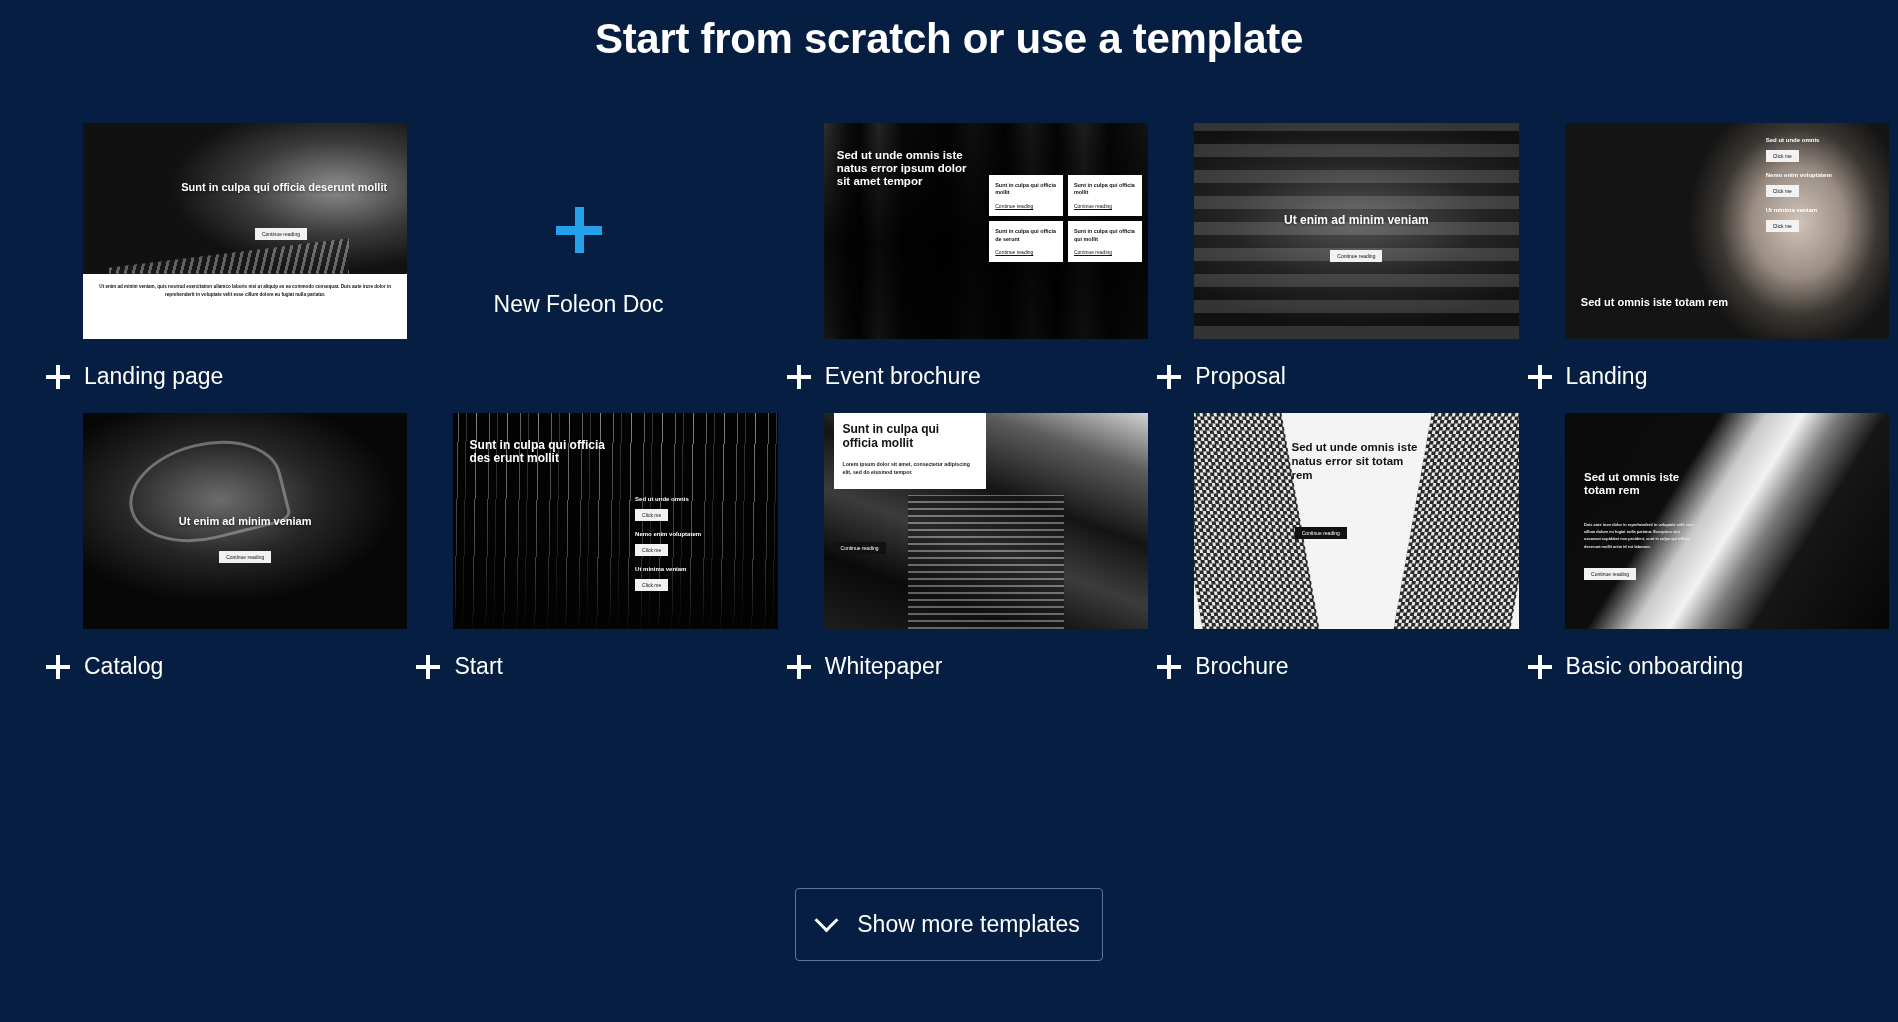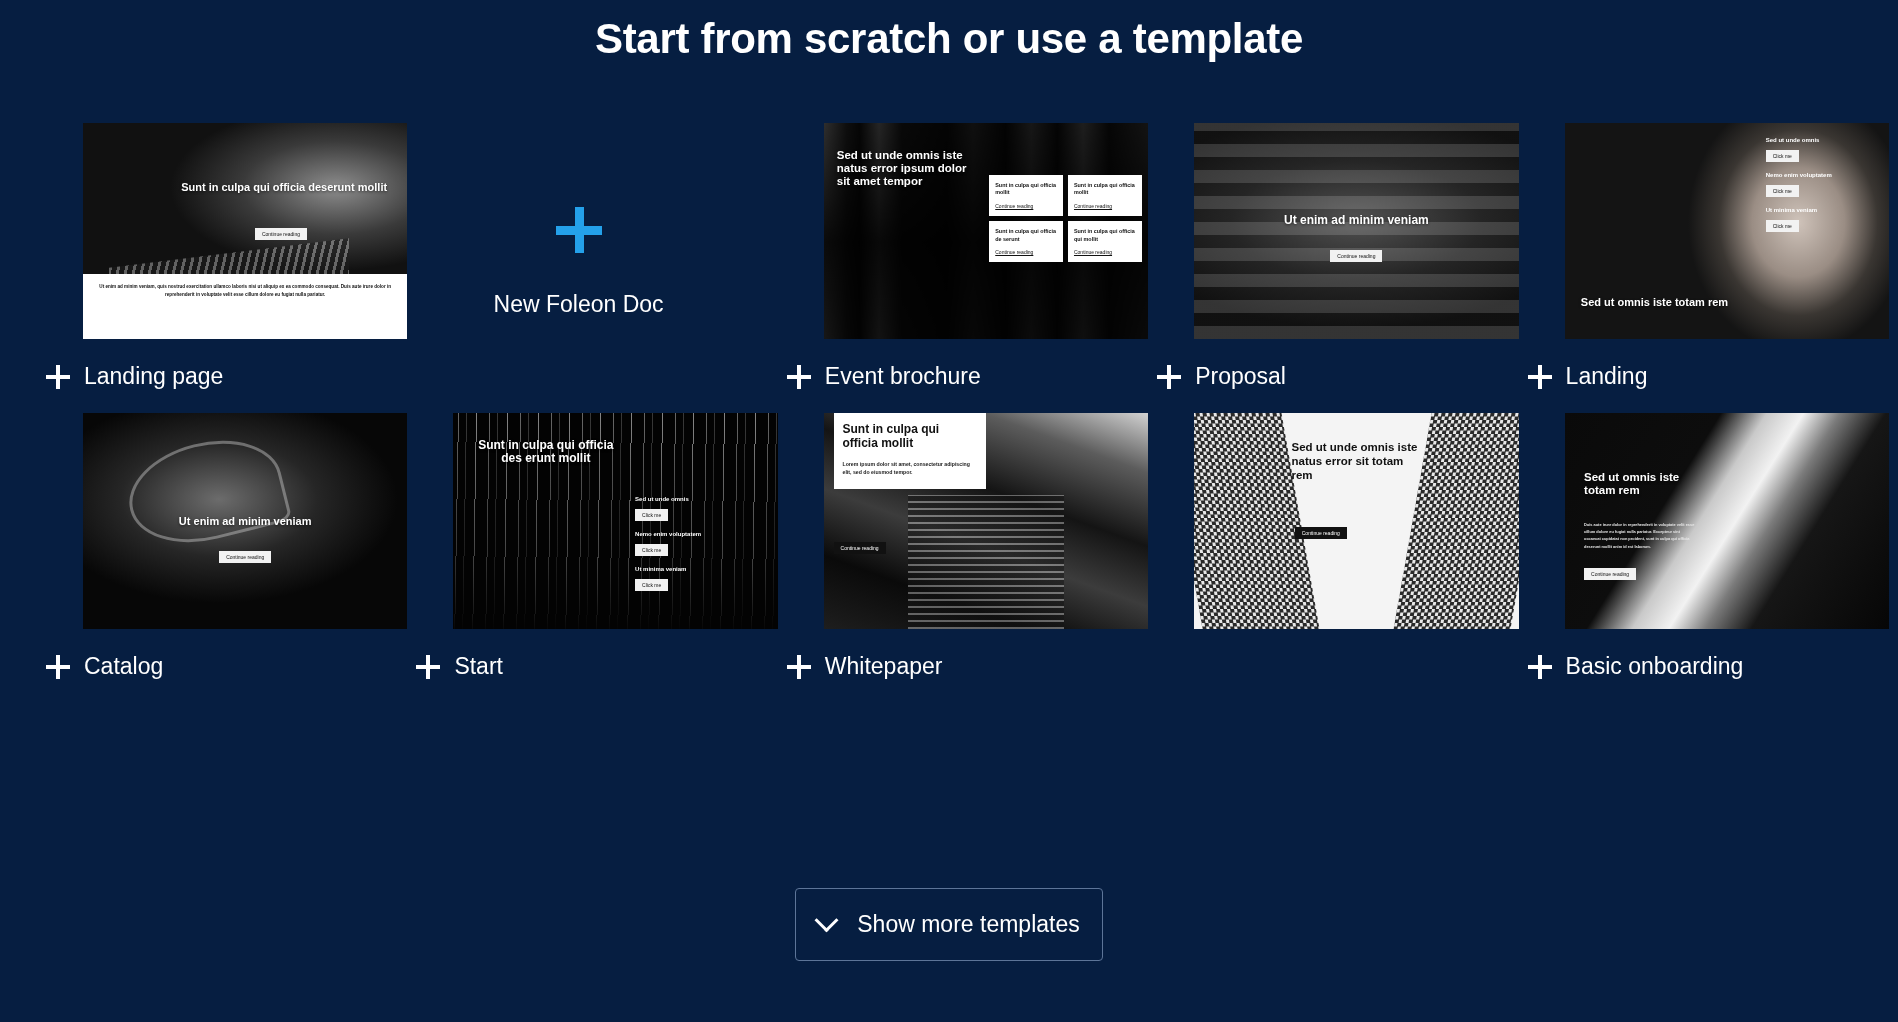--- a/index.html
+++ b/index.html
@@ -305,21 +305,21 @@
       </div>
       <div class="tile-foot">
         <span class="plus-sm"></span>
         <span class="tile-label">Catalog</span>
       </div>
     </div>
 
     <div class="tile">
       <div class="thumb">
         <div class="thumb-inner ph-rain"></div>
-        <div class="ov th-h" style="left:5%;right:48%;top:12%;font-size:12px;text-align:center;">Sunt in culpa qui officia des erunt mollit</div>
+        <div class="ov th-h" style="left:5%;right:48%;top:12%;font-size:12px;">Sunt in culpa qui officia des erunt mollit</div>
         <div class="ov" style="right:6%;top:38%;width:38%;">
           <div style="margin-bottom:9px;">
             <div style="font-size:6px;font-weight:700;color:#fff;line-height:1.35;">Sed ut unde omnis</div>
             <span class="btn-light" style="margin-top:4px;">Click me</span>
           </div>
           <div style="margin-bottom:9px;">
             <div style="font-size:6px;font-weight:700;color:#fff;line-height:1.35;">Nemo enim voluptatem</div>
             <span class="btn-light" style="margin-top:4px;">Click me</span>
           </div>
           <div>
@@ -351,20 +351,24 @@
       </div>
     </div>
 
     <div class="tile">
       <div class="thumb">
         <div class="thumb-inner ph-facade"></div>
         <div class="ov" style="left:30%;right:30%;top:13%;font-size:11.5px;font-weight:700;color:#111;line-height:1.2;">Sed ut unde omnis iste natus error sit totam rem</div>
         <div class="ov" style="left:31%;top:50%;">
           <span class="btn-dark">Continue reading</span>
         </div>
+      </div>
+      <div class="tile-foot">
+        <span class="plus-sm"></span>
+        <span class="tile-label">Brochure</span>
       </div>
     </div>
 
     <div class="tile">
       <div class="thumb">
         <div class="thumb-inner ph-modern"></div>
         <div class="ov th-h" style="left:6%;right:62%;top:27%;font-size:11.5px;">Sed ut omnis iste totam rem</div>
         <div class="ov" style="left:6%;right:60%;top:50%;font-size:3.9px;line-height:1.85;color:#e8e8e8;font-weight:600;">Duis aute irure dolor in reprehenderit in voluptate velit esse cillum dolore eu fugiat nulla pariatur. Excepteur sint occaecat cupidatat non proident, sunt in culpa qui officia deserunt mollit anim id est laborum.</div>
         <div class="ov" style="left:6%;top:69%;">
           <span class="btn-light">Continue reading</span>

